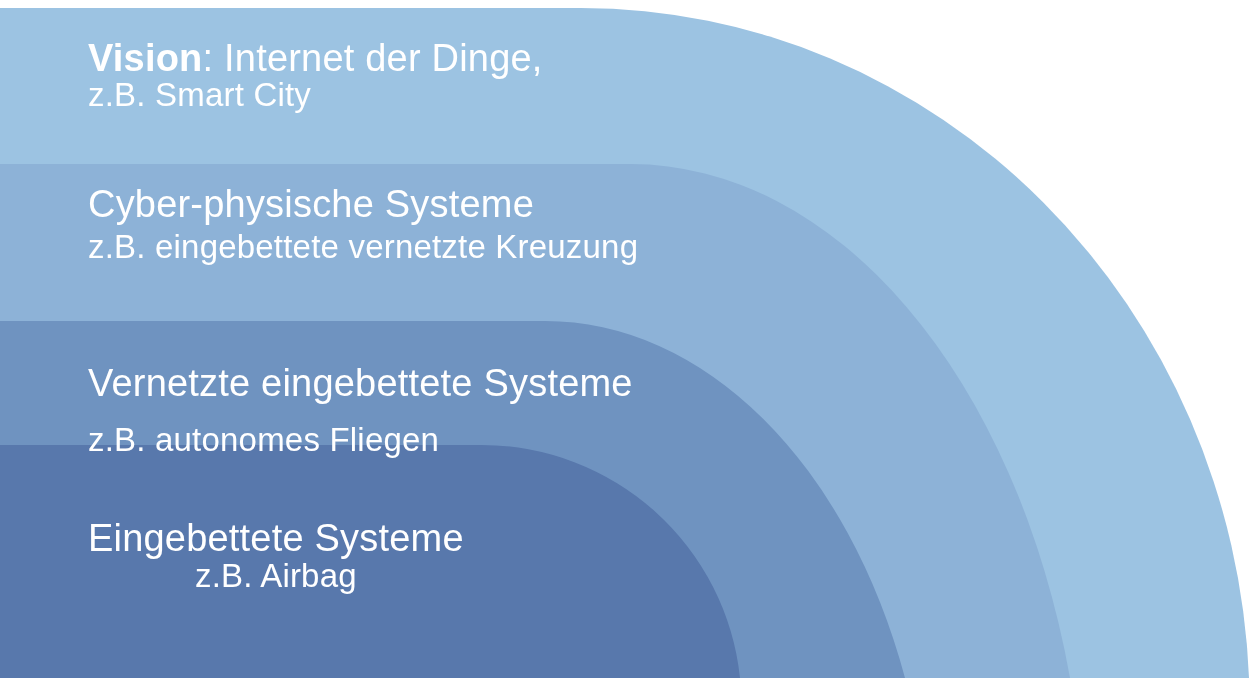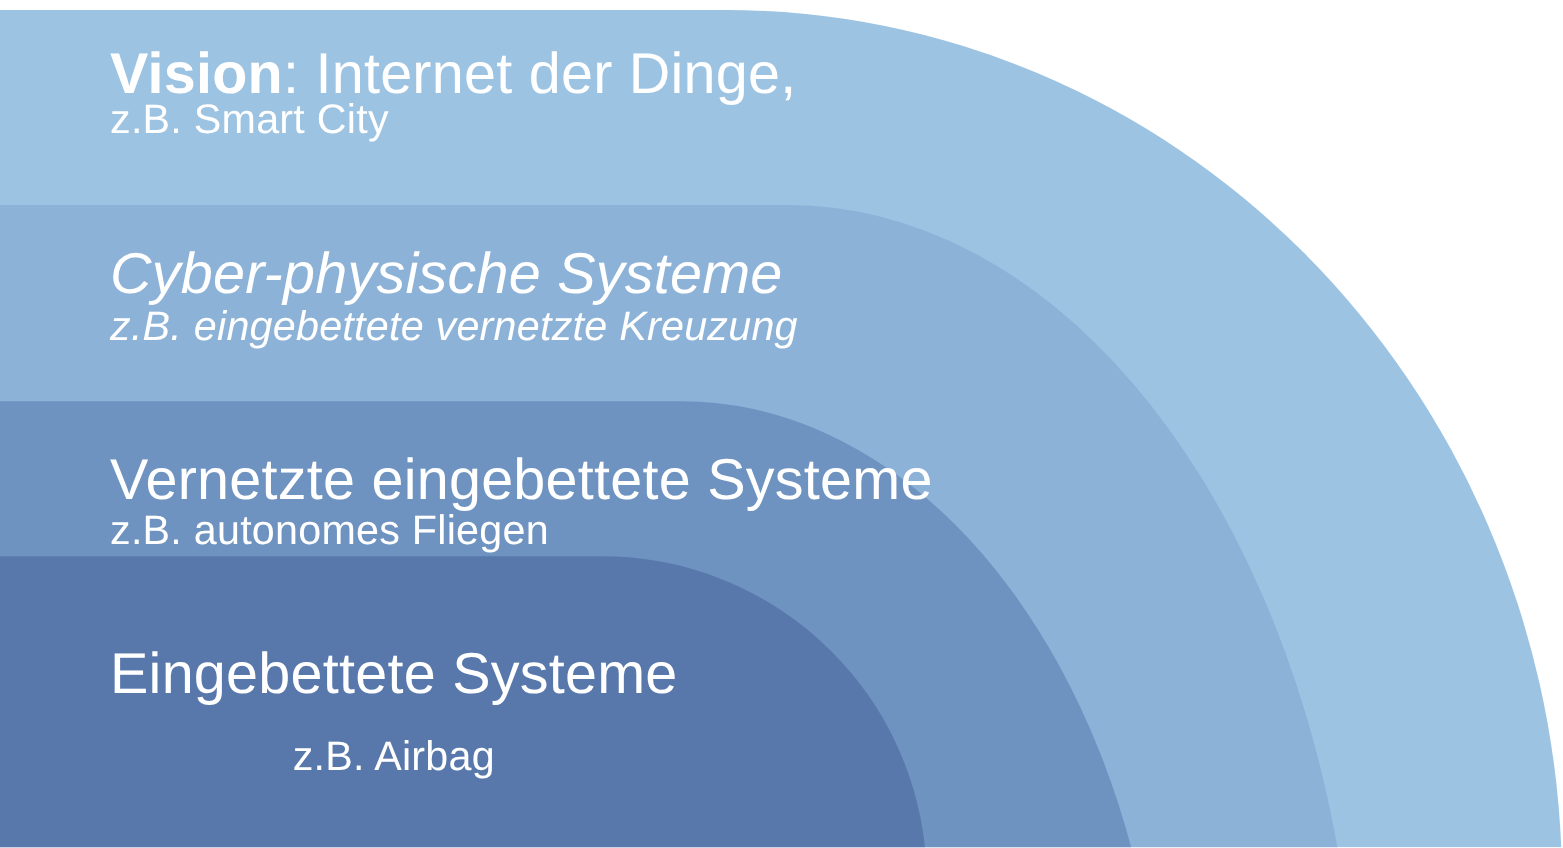--- a/index.html
+++ b/index.html
@@ -23,43 +23,43 @@
     height: 678px;
     display: block;
   }
   .band-text {
     position: absolute;
     left: 88px;
     color: #ffffff;
     -webkit-font-smoothing: antialiased;
   }
   .band-title {
-    font-size: 46px;
+    font-size: 38px;
     line-height: 40px;
     font-weight: 400;
     letter-spacing: 0.2px;
     white-space: nowrap;
   }
   .band-title .bold {
     font-weight: 700;
   }
   .band-subtitle {
     font-size: 33px;
     line-height: 34px;
     font-weight: 400;
     letter-spacing: 0.2px;
     white-space: nowrap;
   }
   #text-band-1 { top: 38px; }
-  #text-band-2 { top: 198px; font-style: italic; }
+  #text-band-2 { top: 184px; }
   #text-band-2 .band-subtitle { margin-top: 6px; }
   #text-band-3 { top: 363px; }
-  #text-band-3 .band-subtitle { margin-top: 4px; }
+  #text-band-3 .band-subtitle { margin-top: 20px; }
   #text-band-4 { top: 518px; text-align: center; }
-  #text-band-4 .band-subtitle { margin-top: 30px; }
+  #text-band-4 .band-subtitle { margin-top: 1px; }
 </style>
 </head>
 <body>
 
 <div id="canvas">
 
   <svg id="rings" viewBox="0 0 1250 678" xmlns="http://www.w3.org/2000/svg">
     <path d="M 0 8 L 581 8 A 669 700 0 0 1 1249 678 L 0 678 Z" fill="#9cc3e2"></path>
     <path d="M 0 164 L 631 164 A 456 700 0 0 1 1070 678 L 0 678 Z" fill="#8db2d7"></path>
     <path d="M 0 321 L 545 321 A 386 560 0 0 1 905 678 L 0 678 Z" fill="#6f93c0"></path>

